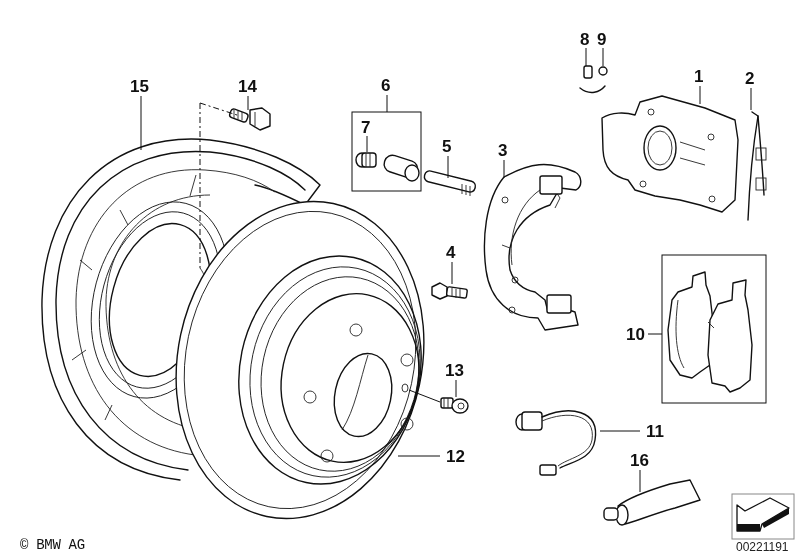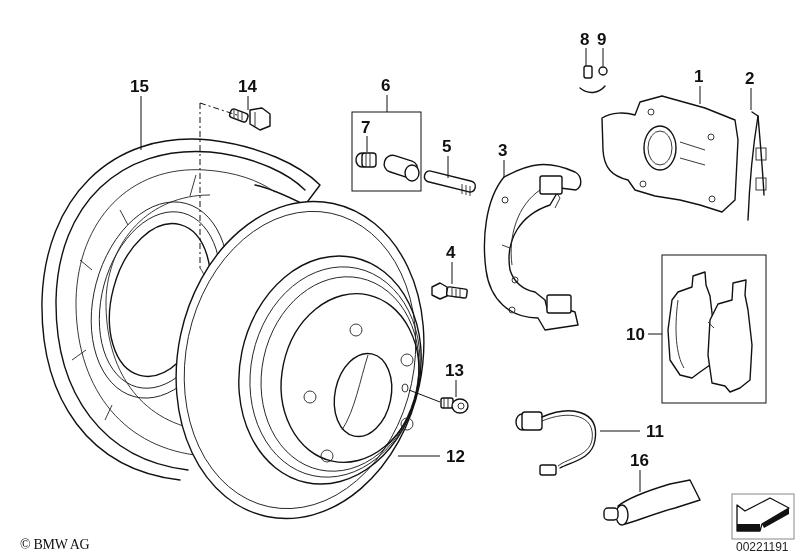--- a/index.html
+++ b/index.html
@@ -4,21 +4,21 @@
 <style>
   html, body { margin:0; padding:0; background:#ffffff; }
   body { width:799px; height:559px; position:relative; overflow:hidden; font-family:"Liberation Sans", sans-serif; }
   #diagram { position:absolute; left:0; top:0; width:799px; height:559px; }
   .ln { fill:none; stroke:#111; stroke-width:1.4; stroke-linejoin:round; stroke-linecap:round; }
   .lt { fill:none; stroke:#222; stroke-width:0.9; }
   .wf { fill:#fff; stroke:#111; stroke-width:1.4; stroke-linejoin:round; }
   .lead { stroke:#111; stroke-width:1; fill:none; }
   .dash { stroke:#111; stroke-width:1; fill:none; stroke-dasharray:6 3 2 3; }
   .callout { font-family:"Liberation Sans", sans-serif; font-weight:bold; font-size:17px; fill:#111; }
-  .copy { position:absolute; left:20px; top:537px; font-size:14px; color:#111; font-family:Liberation Serif, serif; letter-spacing:-0.3px; }
+  .copy { position:absolute; left:20px; top:537px; font-size:14px; color:#111; font-family:Liberation Mono, monospace; letter-spacing:-0.3px; }
   .docid { position:absolute; left:736px; top:540px; font-size:12px; color:#222; font-family:"Liberation Sans", sans-serif; }
 </style>
 </head>
 <body>
 
 <svg id="diagram" viewBox="0 0 799 559" xmlns="http://www.w3.org/2000/svg">
 
   <g>
     <path class="ln" d="M180,480 C90,470 40,400 42,300 C45,200 110,130 210,140 C260,146 300,165 320,185 L305,205 C285,195 270,188 255,185"></path>
     <path class="ln" d="M188,470 C104,460 55,395 56,300 C58,205 120,145 210,152 C258,157 290,175 305,190"></path>

